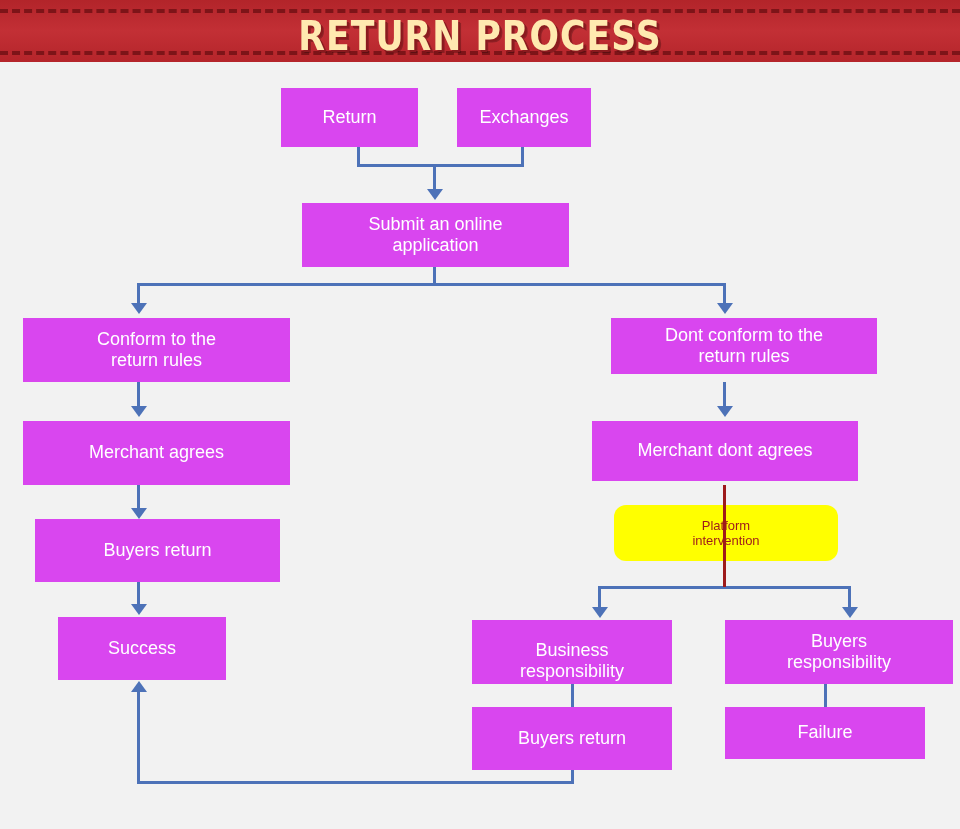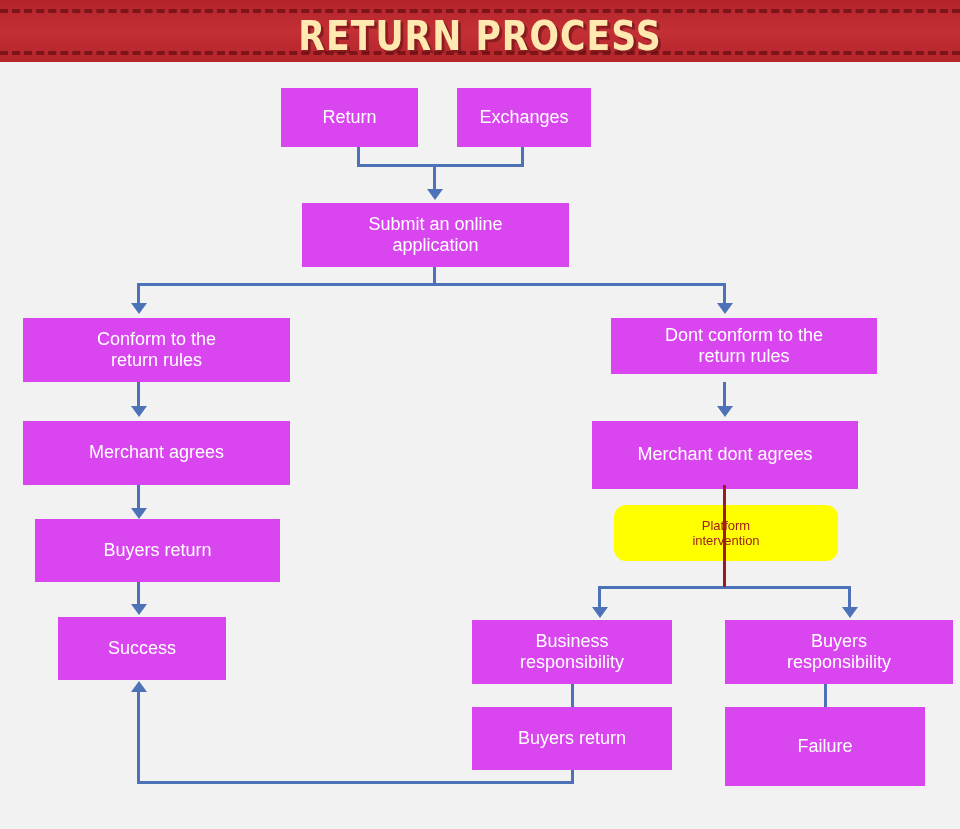--- a/index.html
+++ b/index.html
@@ -158,40 +158,40 @@
 
   <div class="node" style="left:58px;top:617px;width:168px;height:63px;">Success</div>
 
   <div class="node two-line" style="left:600px;top:318px;width:266px;height:56px;margin-left:11px;">
     <span>
       <span>Dont conform to the</span><br>
       <span>return rules</span>
     </span>
   </div>
 
-  <div class="node" style="left:592px;top:421px;width:266px;height:68px;">Merchant dont agrees</div>
+  <div class="node" style="left:592px;top:421px;width:266px;height:60px;">Merchant dont agrees</div>
 
   <div class="node platform two-line" style="left:614px;top:505px;width:224px;height:56px;">
     <span>
       <span>Platform</span><br>
       <span>intervention</span>
     </span>
   </div>
 
-  <div class="node two-line" style="left:472px;top:620px;width:200px;height:64px;">
+  <div class="node two-line" style="left:472px;top:620px;width:200px;height:64px;align-items:flex-end;">
     <span>
       <span>Business</span><br>
       <span>responsibility</span>
     </span>
   </div>
 
   <div class="node" style="left:472px;top:707px;width:200px;height:63px;">Buyers return</div>
 
   <div class="node two-line" style="left:725px;top:620px;width:228px;height:64px;">
     <span>
       <span>Buyers</span><br>
       <span>responsibility</span>
     </span>
   </div>
 
-  <div class="node" style="left:725px;top:707px;width:200px;height:79px;">Failure</div>
+  <div class="node" style="left:725px;top:707px;width:200px;height:52px;">Failure</div>
 
 </div>
 
 </body></html>

